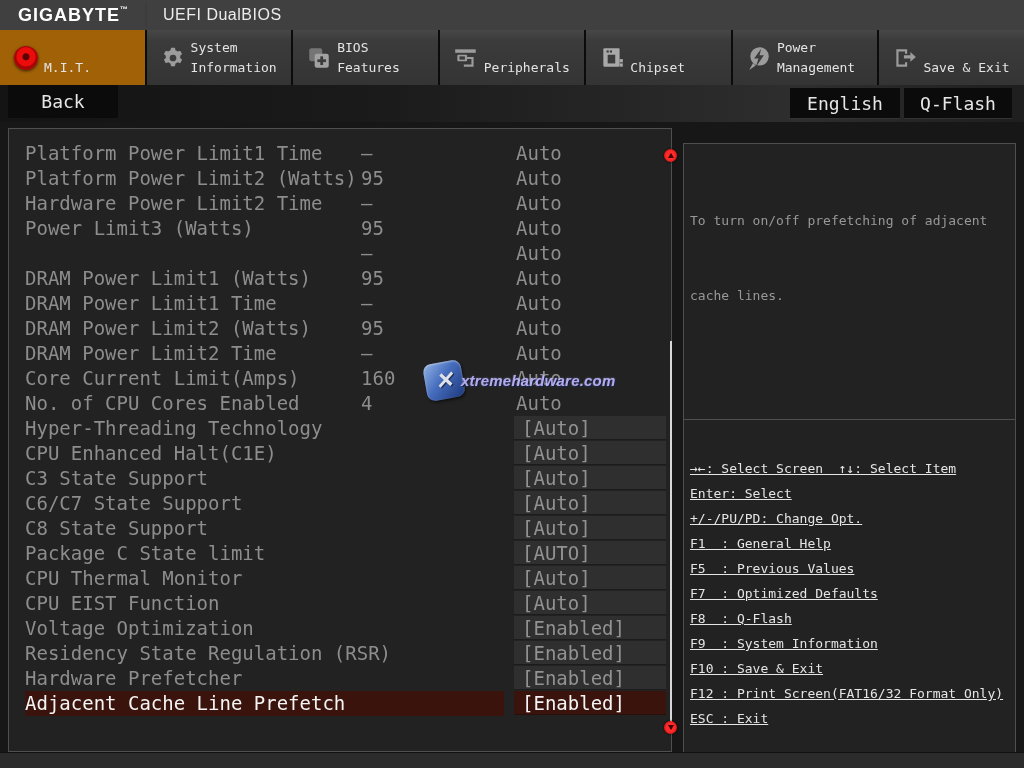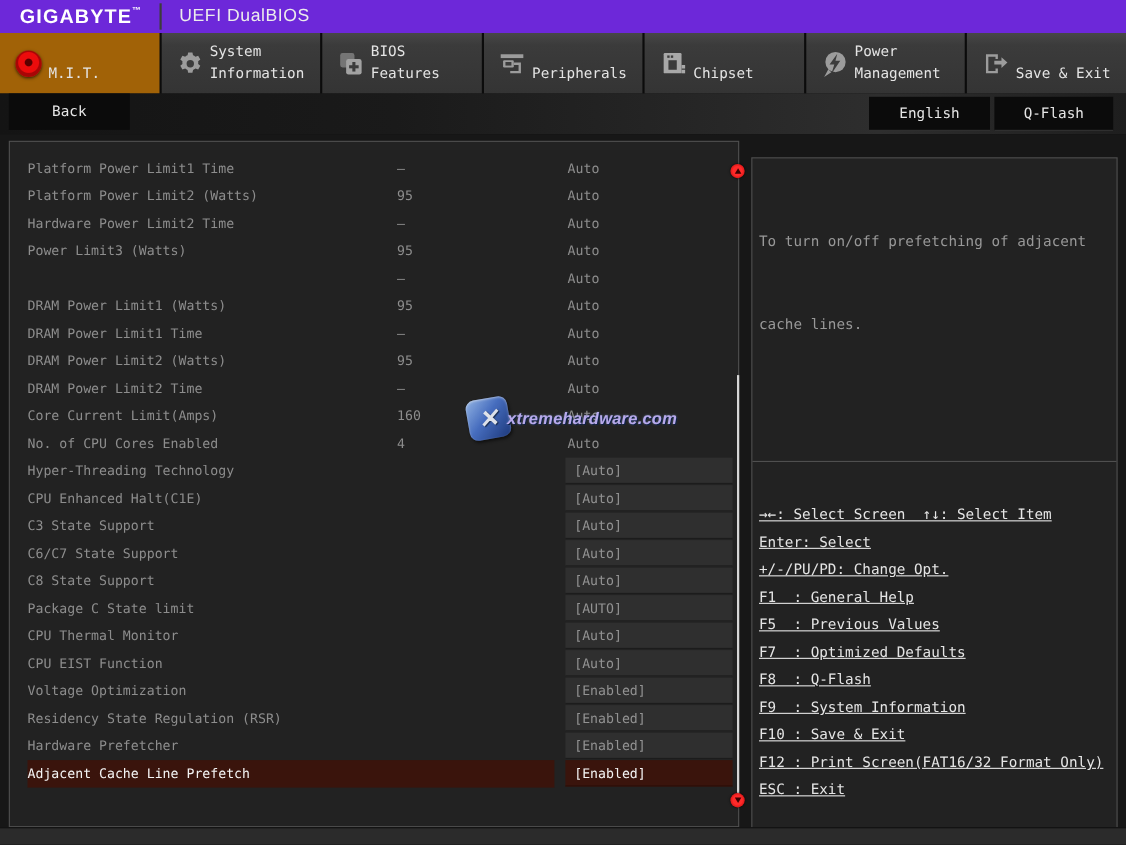--- a/index.html
+++ b/index.html
@@ -1,20 +1,20 @@
 <!DOCTYPE html>
 <html><head>
 <meta charset="utf-8">
 <style>
   * { margin:0; padding:0; box-sizing:border-box; }
   html,body { width:1024px; height:768px; background:#101010; overflow:hidden;
               font-family:"DejaVu Sans Mono","Liberation Mono",monospace; }
 
   
-  .topbar { height:30px; background:#6d28d9; display:flex; align-items:center; position:relative; }
+  .topbar { height:30px; background:#404040; display:flex; align-items:center; position:relative; }
   .brand { margin-left:18px; font-family:"Liberation Sans",sans-serif; font-weight:bold;
            font-size:18px; letter-spacing:1px; color:#fff; }
   .brand sup { font-size:8px; vertical-align:top; }
   .top-divider { width:2px; height:24px; background:#3c3c3c; margin:0 16px; }
   .product { font-family:"Liberation Sans",sans-serif; font-size:16px; color:#ececec; letter-spacing:.5px; }
 
   
   .tabbar { height:55px; background:#0b0b0b; display:flex; gap:2px; }
   .tab { flex:1; background:linear-gradient(180deg,#474747,#3b3b3b 20%,#343434);
          display:flex; cursor:pointer; position:relative; }
@@ -22,33 +22,33 @@
   .tab-icon { width:36px; margin-left:8px; display:flex; align-items:center; justify-content:center; }
   .tab-label { align-self:flex-end; padding-bottom:7px; font-size:13px; line-height:20px; color:#e4e4e4; }
   .mit-dot { width:24px; height:24px; border-radius:50%;
              background:radial-gradient(circle at 50% 45%, #5a0000 0 3px, #ec0c0c 4px 9px, #a80606 10px);
              box-shadow:0 1px 3px rgba(0,0,0,.7); }
 
   
   .subbar { height:37px; position:relative;
             background:linear-gradient(90deg,#141414 0%,#1a1a1a 35%,#262626 62%,#2e2e2e 78%,#1e1e1e 100%); }
   .btn { position:absolute; top:3px; height:31px; background:#0b0b0b; color:#e6e6e6;
-         font-size:13px; display:flex; align-items:center; justify-content:center;
+         font-size:18px; display:flex; align-items:center; justify-content:center;
          border-bottom:1px solid #333; cursor:pointer; }
   .btn-back    { left:8px;   width:110px; top:0; height:33px; border-bottom:none; }
   .btn-english { left:790px; width:110px; }
   .btn-qflash  { left:904px; width:108px; }
 
   
   .content { position:relative; height:646px; background:#171717; }
 
   .panel { position:absolute; background:#222; border:1px solid #4f4f4f; }
   .list-panel { left:8px; top:6px; width:664px; height:624px; padding-top:12px; }
 
-  .srow { height:25px; position:relative; font-size:12px; color:#8d8d8d; }
+  .srow { height:25px; position:relative; font-size:19px; color:#8d8d8d; }
   .slbl { position:absolute; left:16px; top:0; width:479px; line-height:25px; white-space:pre; }
   .sv2  { position:absolute; left:352px; top:0; line-height:25px; }
   .sv3  { position:absolute; left:507px; top:0; line-height:25px; }
   .sbox { position:absolute; left:505px; top:0; width:152px; height:24px; line-height:24px;
           background:#2f2f2f; border-bottom:1px solid #1c1c1c; padding-left:8px; color:#929292; }
   .srow.sel .slbl { background:#3a140c; color:#f4f4f4; }
   .srow.sel .sbox { background:#3a140c; color:#f4f4f4; border-bottom-color:#2a0e08; }
 
   .scroll-line { position:absolute; left:661px; top:212px; width:2px; height:382px; background:#d6d6d6; }
   .scroll-ind { position:absolute; left:655px; width:13px; height:13px; border-radius:50%;

